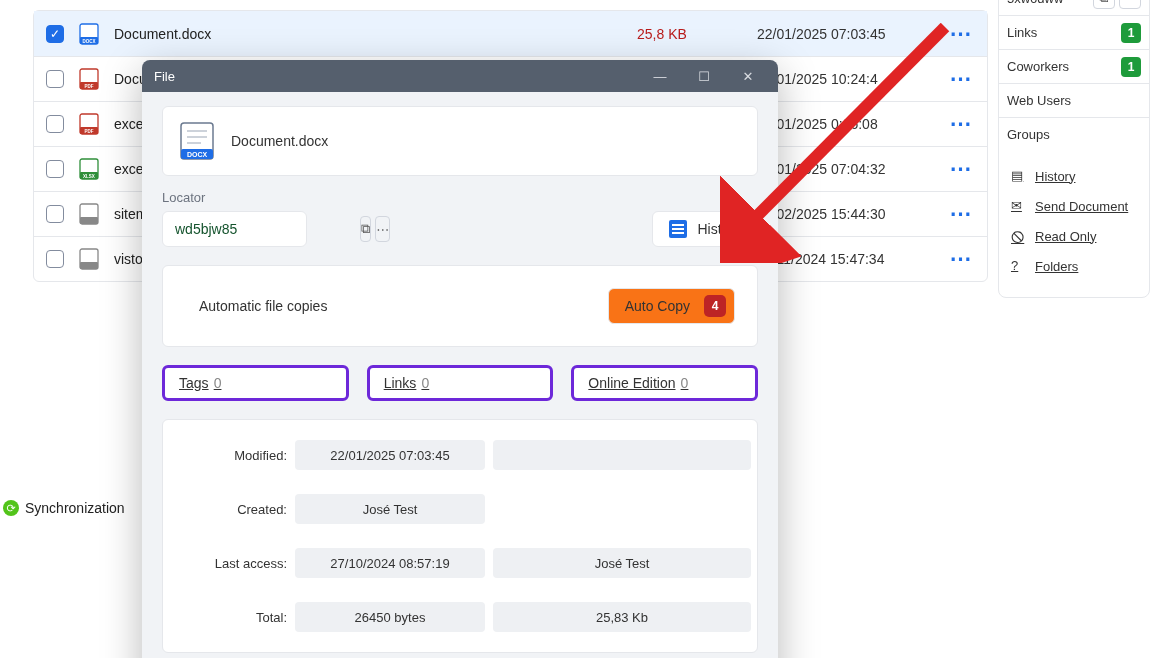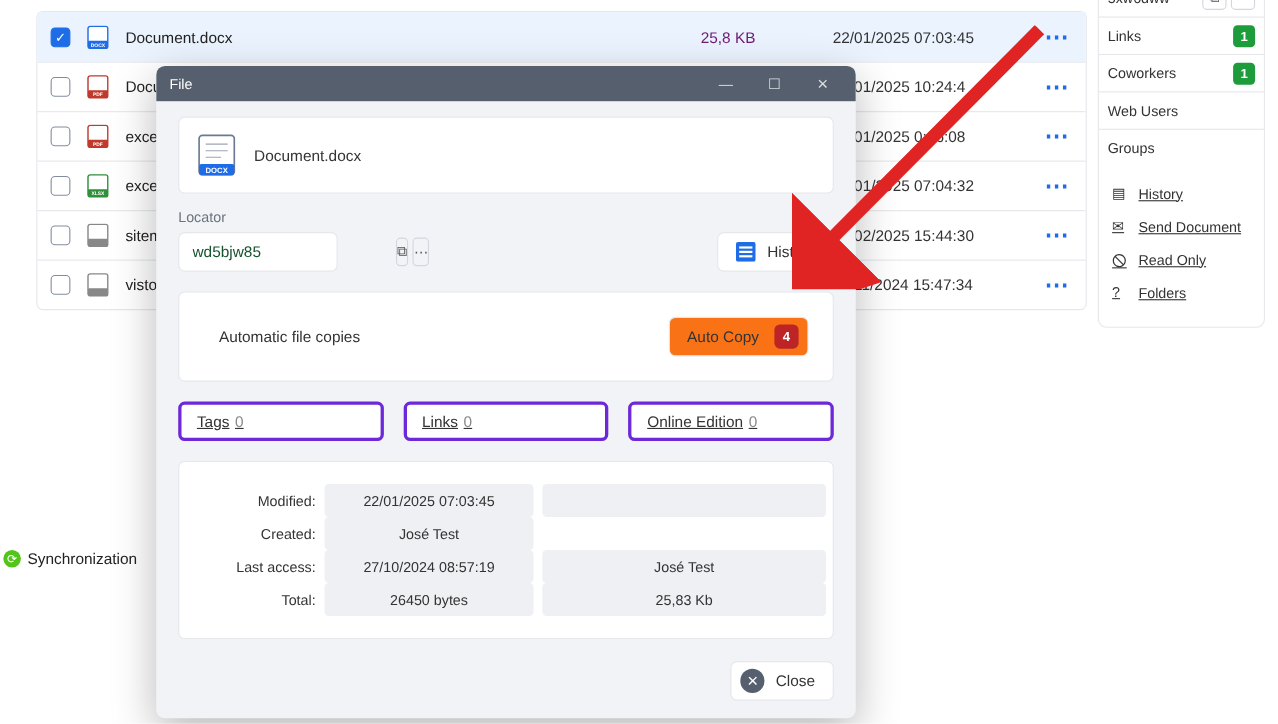--- a/index.html
+++ b/index.html
@@ -6,21 +6,21 @@
 body { font-family: "Segoe UI", Arial, sans-serif; font-size: 14px; color: #333; background: #fff; width:1162px; height:658px; overflow:hidden; position:relative; }
 
 
 .file-list { position:absolute; left:33px; top:10px; width:955px; border:1px solid #e5e7eb; border-radius:6px; background:#fff; }
 .row { display:flex; align-items:center; height:45px; border-top:1px solid #e5e7eb; padding:0 12px; }
 .row:first-child { border-top:none; background:#eaf3fe; }
 .chk { width:18px; height:18px; border:1px solid #838c9e; border-radius:4px; background:#fff; display:flex;align-items:center;justify-content:center; }
 .chk.checked { background:#1e6de6; border-color:#1e6de6; color:#fff; font-size:12px; }
 .ficon { width:22px; margin: 0 14px 0 14px; display:flex; align-items:center; justify-content:center; }
 .fname { flex:1; color:#222; }
-.fsize { width:120px; color:#701a75; }
+.fsize { width:120px; color:#b91c1c; }
 .fdate { width:190px; color:#333; }
 .more { width:28px; color:#1e6de6; font-size:22px; letter-spacing:1px; font-weight:bold; text-align:center; cursor:pointer; }
 
 
 .sync { position:absolute; left:3px; bottom:142px; display:flex; align-items:center; gap:6px; color:#222; }
 .sync-icon { width:16px; height:16px; border-radius:50%; background:#52c41a; display:flex; align-items:center; justify-content:center; color:#fff; font-size:11px; }
 
 
 .right-panel { position:absolute; right:12px; top:-20px; width:152px; border:1px solid #e5e7eb; border-radius:0 0 8px 8px; background:#fff; padding-bottom:16px; }
 .rp-row { display:flex; align-items:center; height:34px; padding:0 8px; border-top:1px solid #e5e7eb; cursor:pointer; }
@@ -48,21 +48,21 @@
 .loc-field input { border:none; outline:none; font-size:14px; color:#14532d; flex:1; background:transparent; }
 .loc-btn { width:26px; height:26px; border:1px solid #d2d6de; border-radius:4px; display:flex; align-items:center; justify-content:center; margin-left:4px; font-size:13px; color:#555; cursor:pointer; }
 .hist-btn { display:flex; align-items:center; gap:10px; background:#fff; border:1px solid #e5e7eb; border-radius:6px; height:36px; padding:0 16px; cursor:pointer; }
 .autocopy { margin-top:18px; display:flex; align-items:center; padding:22px 22px 22px 36px; }
 .ac-btn { display:flex; align-items:center; gap:14px; background:#f97316; border:1px solid #e5e7eb; border-radius:6px; height:36px; padding:0 8px 0 16px; cursor:pointer; }
 .ac-badge { background:#bd2425; color:#fff; font-size:12px; font-weight:700; min-width:22px; height:22px; border-radius:5px; display:flex; align-items:center; justify-content:center; }
 .stat-row { display:flex; gap:18px; margin-top:18px; }
 .stat-item { flex:1; background:#fff; border:3px solid #6d28d9; border-radius:6px; height:36px; display:flex; align-items:center; padding:0 14px; justify-content:flex-start;text-decoration:underline; }
 .stat-count { color:#888; width:18px; text-align:center;}
 .meta-card { margin-top:18px; padding:20px 24px; }
-.meta-row { display:grid; grid-template-columns:100px 190px 258px; gap:8px; align-items:center; margin-bottom:0; }
+.meta-row { display:grid; grid-template-columns:100px 190px 258px; gap:8px; align-items:center; margin-bottom:24px; }
 .meta-row:last-child{margin-bottom:0;}
 .meta-label { text-align:right; color:#333; font-size:13px; }
 .meta-val { background:#eef0f3; color:#333; height:30px; border-radius:4px; display:flex; align-items:center; justify-content:center; font-size:13px; }
 .dlg-footer { display:flex; justify-content:flex-end; padding-top:20px; }
 .close-btn { display:flex; align-items:center; gap:10px; background:#fff; border:1px solid #e5e7eb; border-radius:6px; height:36px; padding:0 16px 0 8px; cursor:pointer; }
 .close-circle { width:22px; height:22px; background:#555f6d; border-radius:50%; color:#fff; display:flex; align-items:center; justify-content:center; font-size:13px; }
 
 
 .arrow-svg { position:absolute; left:720px; top:23px; pointer-events:none; }
 </style>

